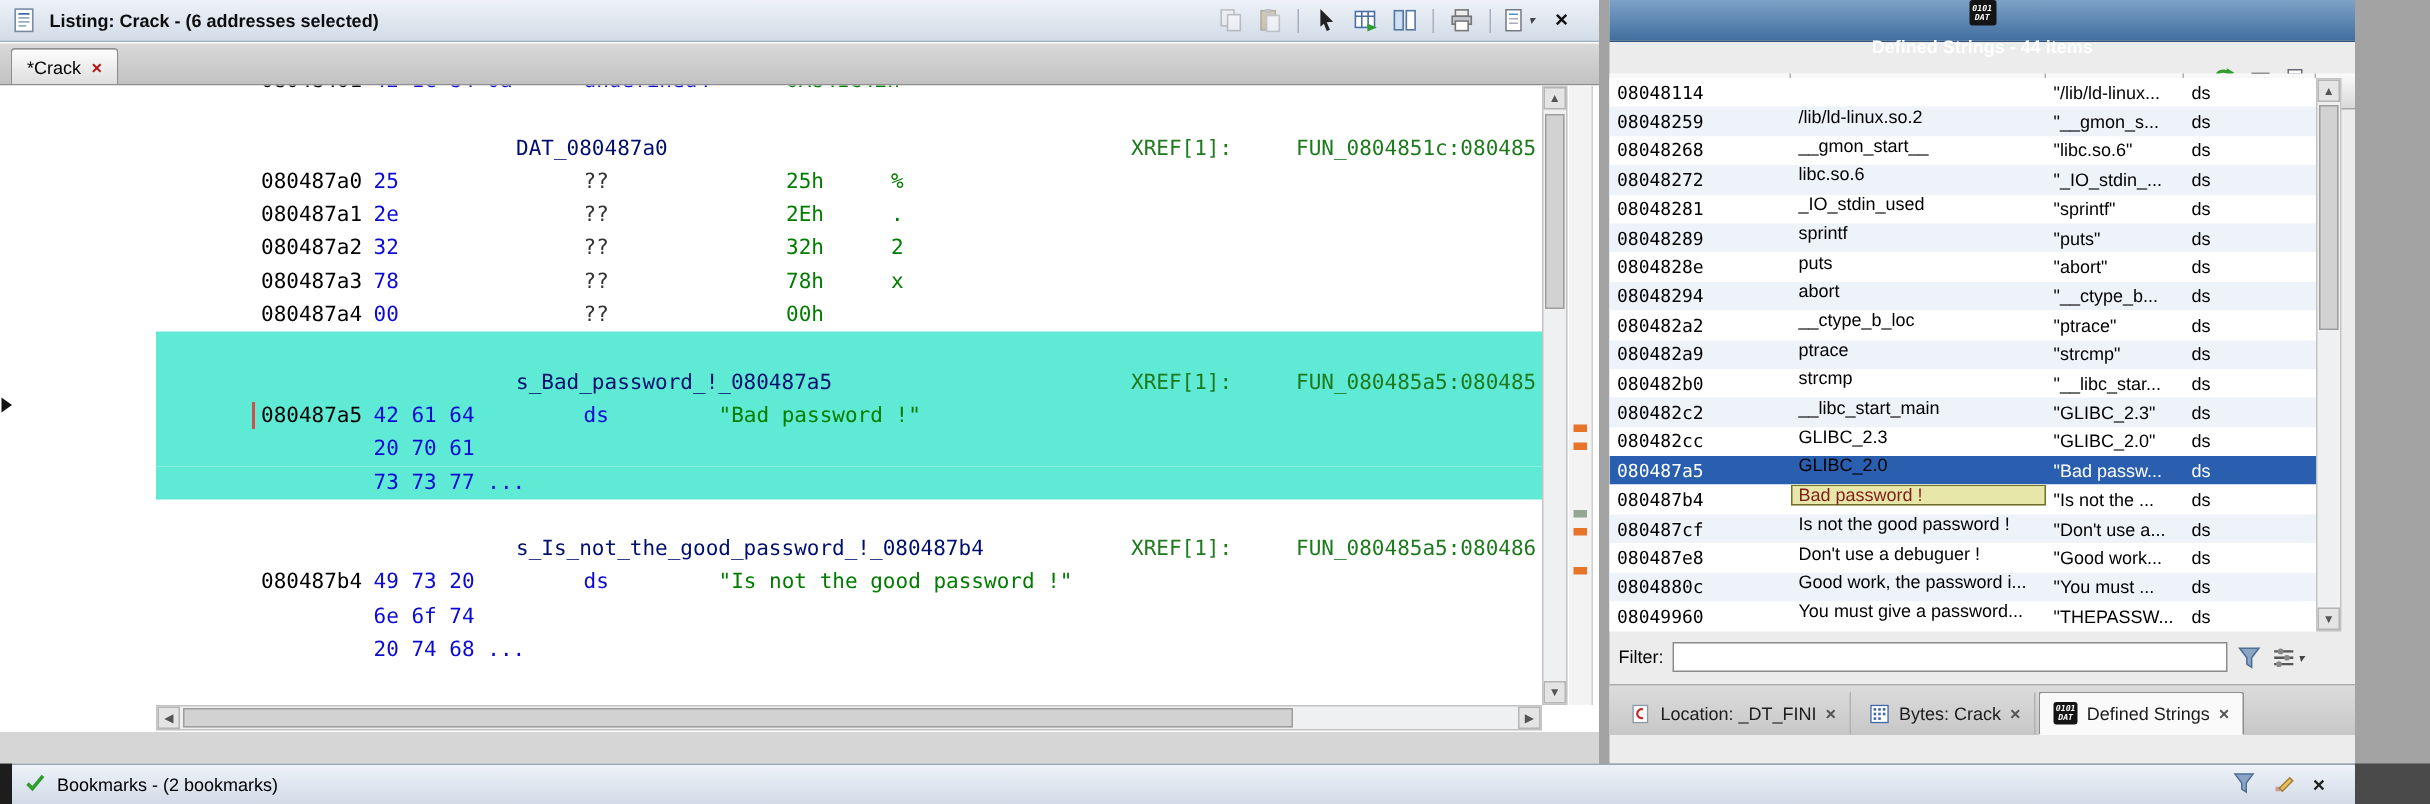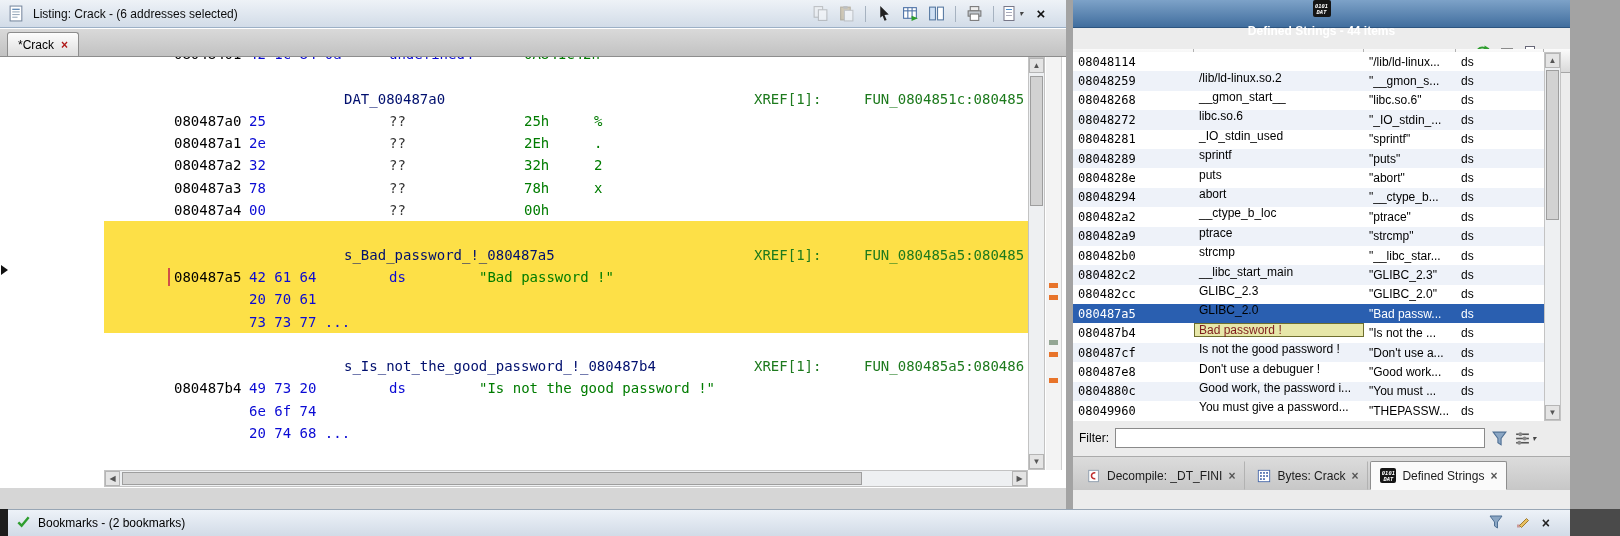--- a/index.html
+++ b/index.html
@@ -5,21 +5,21 @@
   * { margin:0; padding:0; box-sizing:border-box; }
   html,body { background:#777; }
   body { font-family:"Liberation Sans",sans-serif; font-size:12px; }
   .screen { position:relative; width:1620px; height:536px; background:#a3a3a3; overflow:hidden; }
 
   
   .listing-panel { position:absolute; left:0; top:0; width:1066px; height:509px; background:#fff; }
   .lp-title { position:absolute; top:0; left:0; right:0; height:28px;
     background:linear-gradient(#eef2f7,#d2dce8); border-bottom:1px solid #9cb0c6;
     display:flex; align-items:center; gap:6px; padding:0 6px; }
-  .lp-title-text { color:#0d0d0d; }
+  .lp-title-text { color:#0d0d0d;font-weight:bold; }
   .lp-toolbar { margin-left:auto; display:flex; align-items:center; gap:5px; padding-right:6px; }
   .tbtn { width:21px; height:21px; display:flex; align-items:center; justify-content:center; }
   .tbtn svg { width:17px; height:17px; }
   .dim { opacity:.45; }
   .sep { width:1px; height:16px; background:#a6b2c0; margin:0 3px; }
   .close-btn { font-weight:bold; font-size:15px; color:#111; width:26px; }
   .dd { font-size:8px; color:#444; margin-left:1px; }
 
   .lp-tabbar { position:absolute; top:29px; left:0; right:0; height:28px;
     background:linear-gradient(#d9d9d9,#c2c2c2); border-bottom:1px solid #8d8d8d;
@@ -28,21 +28,21 @@
     background:linear-gradient(#fdfdfd,#dedede); border:1px solid #8d8d8d; border-bottom:none;
     border-radius:3px 3px 0 0; }
   .tab-x { color:#b01818; font-weight:bold; font-size:12px; }
 
   .lp-body { position:absolute; top:57px; left:0; right:0; bottom:0; background:#fff; overflow:hidden; }
 
   .listing-view { position:absolute; left:104px; top:-14px; width:924px;
     font-family:"DejaVu Sans Mono",monospace; font-size:14px; }
   .lrow { position:relative; height:22.3px; }
   .lrow span { position:absolute; top:0; line-height:22.3px; white-space:pre; }
-  .lrow.selected { background:#fde047; }
+  .lrow.selected { background:#5eead4; }
   .lrow.cursor::before { content:""; position:absolute; left:64px; top:2px; bottom:2px; width:2px; background:#d05048; }
   .l-addr  { left:70px;  color:#000; }
   .l-bytes { left:145px; color:#0a0ad4; }
   .l-mnem  { left:285px; color:#333; }
   .ds-row .l-mnem, .clip .l-mnem { color:#0a0ad4; }
   .l-opval { left:420px; color:#007c00; }
   .l-opchar{ left:490px; color:#007c00; }
   .l-opstr { left:375px; color:#007c00; }
   .l-label { left:240px; color:#000f6e; }
   .l-xref  { left:650px; color:#1d7a1d; }
@@ -652,21 +652,21 @@
         <i class="dd">▾</i>
       </span>
     </div>
 
     <div class="sp-tabs">
       <div class="sp-tab">
         <svg viewBox="0 0 16 16">
             <rect x="2" y="1.5" width="11" height="13" fill="#fff" stroke="#8899aa"></rect>
             <path d="M9.5 4.5 A3.4 3.4 0 1 0 9.5 11" fill="none" stroke="#c03030" stroke-width="1.8"></path>
           </svg>
-        <span>Decompile: _DT_FINI</span>
+        <span>Location: _DT_FINI</span>
         <span class="tab-close">×</span>
       </div>
       <div class="sp-tab">
         <svg viewBox="0 0 16 16">
             <rect x="1.5" y="1.5" width="13" height="13" fill="#fff" stroke="#4466aa"></rect>
             <g fill="#4466aa">
               <rect x="3.5" y="3.5" width="2" height="2"></rect>
               <rect x="7" y="3.5" width="2" height="2"></rect>
               <rect x="10.5" y="3.5" width="2" height="2"></rect>
               <rect x="3.5" y="7" width="2" height="2"></rect>

